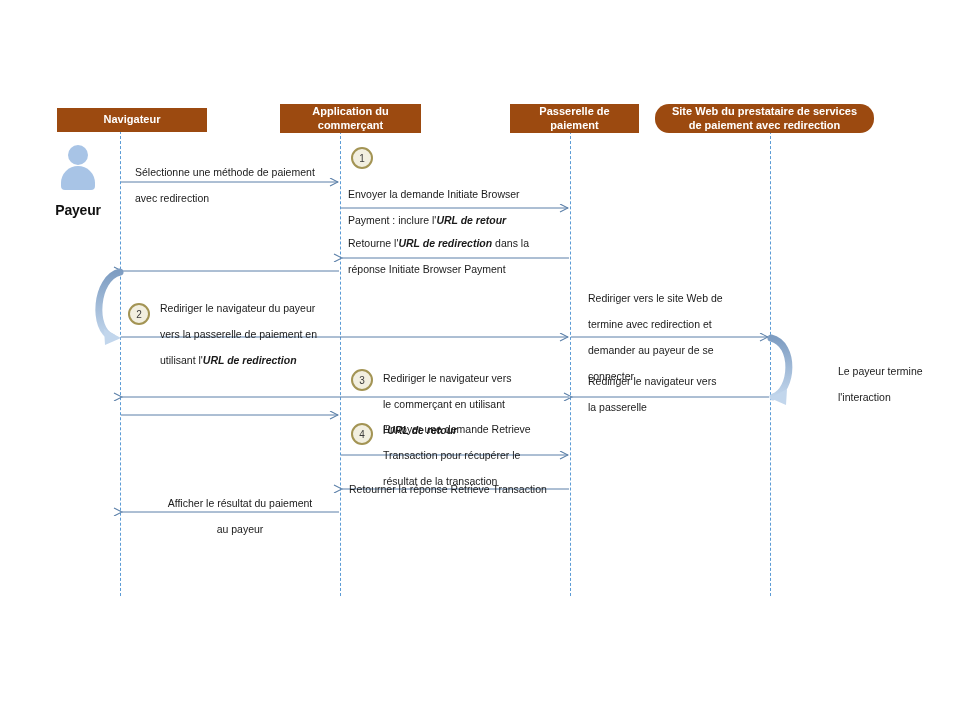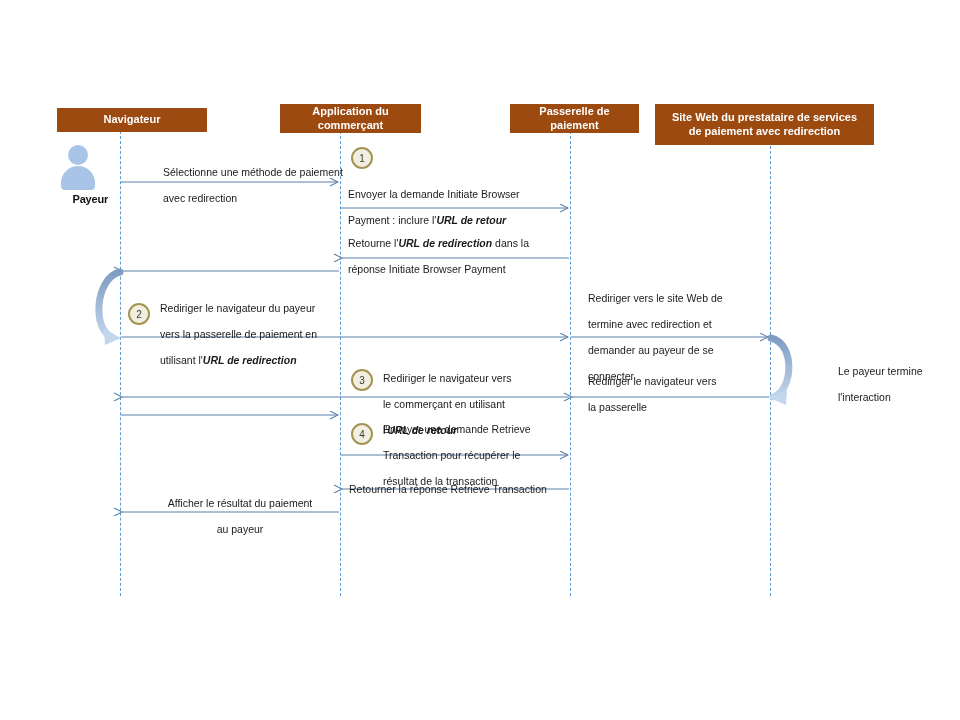--- a/index.html
+++ b/index.html
@@ -86,47 +86,46 @@
     margin: 0 auto 1px auto;
   }
   .payer-body {
     width: 34px;
     height: 24px;
     background: #A8C4E6;
     border-radius: 17px 17px 4px 4px;
     margin: 0 auto;
   }
   .payer-name {
-    font-size: 11px;
+    font-size: 14px;
     font-weight: bold;
     color: #111;
-    margin-top: 3px;
+    margin-top: 12px;
     letter-spacing: -0.2px;
-    text-align: right;
   }
 </style>
 </head>
 <body>
 
 <div id="canvas">
 
   <div class="lifeline" style="left:120px; height:465px;"></div>
   <div class="lifeline" style="left:340px; height:465px;"></div>
   <div class="lifeline" style="left:570px; height:465px;"></div>
   <div class="lifeline" style="left:770px; height:465px;"></div>
 
   <div class="actor-box" style="left:57px; top:108px; width:150px; height:24px;">Navigateur</div>
 
   <div class="actor-box" style="left:510px; top:104px; width:129px; height:29px; white-space:pre-line;">Passerelle de
 paiement</div>
 
   <div class="actor-box" style="left:280px; top:104px; width:141px; height:29px; white-space:pre-line;">Application du
 commerçant</div>
 
-  <div class="actor-box" style="left:655px; top:104px; width:219px; height:41px; white-space:pre-line;">Site Web du prestataire de services
+  <div class="actor-box" style="left:655px; top:104px; width:219px; height:29px; white-space:pre-line;border-radius:14px;">Site Web du prestataire de services
 de paiement avec redirection</div>
 
   <div class="payer-wrap" style="left:48px; top:145px;">
     <div>
       <div class="payer-head"></div>
       <div class="payer-body"></div>
     </div>
     <div class="payer-name">Payeur</div>
   </div>
 
@@ -172,21 +171,21 @@
 
     <line x1="339" y1="512" x2="122" y2="512" stroke="#5A7FA8" stroke-width="1" marker-end="url(#ahL)"></line>
 
     <path d="M120,272 C 95,278 92,330 112,337" fill="none" stroke="url(#curveGradL)" stroke-width="7" stroke-linecap="round"></path>
     <path d="M104,329 L121,338 L105,345 Z" fill="#C2D6EC"></path>
 
     <path d="M771,338 C 796,344 793,391 773,397" fill="none" stroke="url(#curveGradR)" stroke-width="7" stroke-linecap="round"></path>
     <path d="M787,389 L770,398 L786,405 Z" fill="#C2D6EC"></path>
   </svg>
 
-  <div class="label" style="left:135px; top:153px; width:210px;margin-left:28px;">
+  <div class="label" style="left:135px; top:153px; width:210px;">
     <span>Sélectionne une méthode de paiement</span><br>
     <span>avec redirection</span>
   </div>
 
   <div class="step" style="left:351px; top:147px;">
     <span>1</span>
   </div>
 
   <div class="label" style="left:348px; top:175px; width:215px;">
     <span>Envoyer la demande Initiate Browser</span><br>

